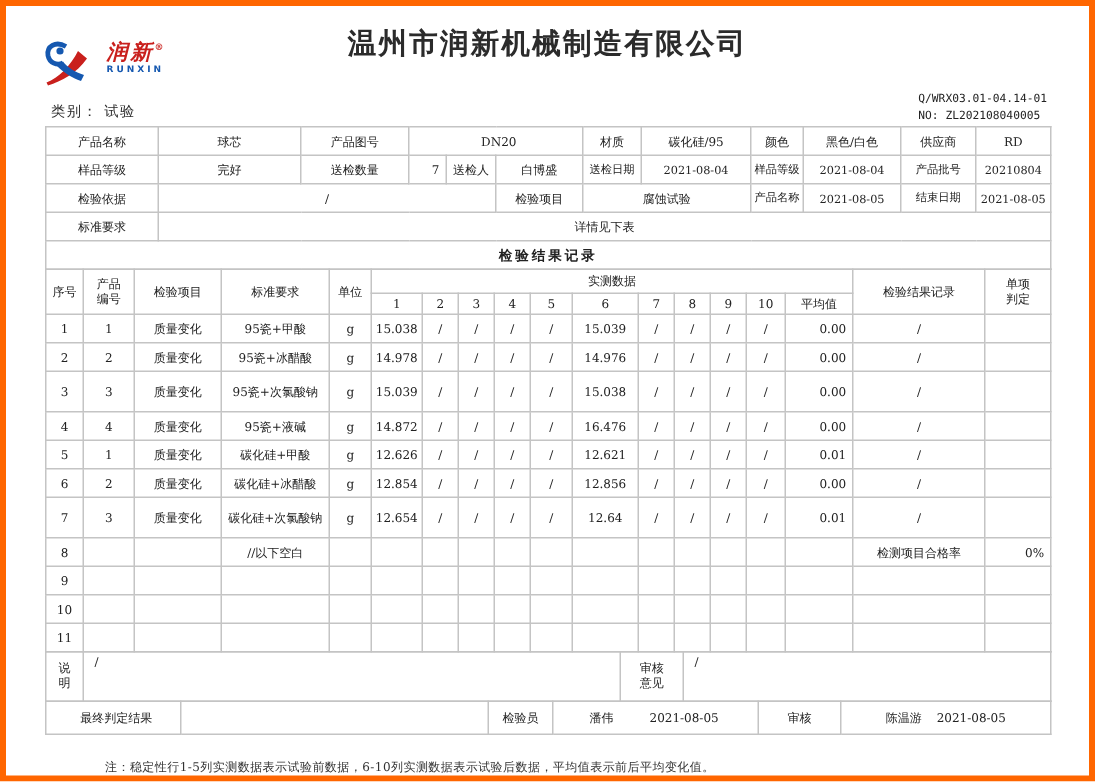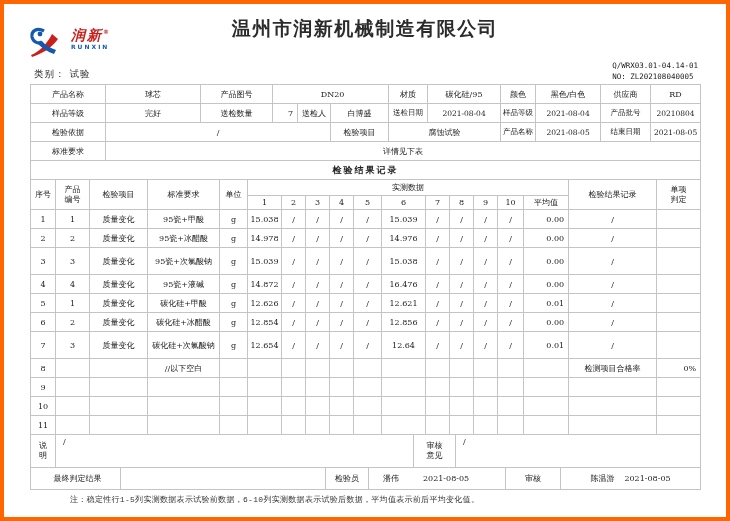--- a/index.html
+++ b/index.html
@@ -33,25 +33,25 @@
   .results tbody tr { height:19px; }
   .results tbody tr.tall { height:27px; }
   .wrap2 { white-space:pre-line; line-height:1.2; }
   .right { text-align:right; padding-right:4px; }
   .left  { text-align:center;  padding-left:5px; }
   .sm { font-size:7.5px; white-space:nowrap; }
   .mt { margin-top:-1px; }
   .note-tbl tr { height:33px; }
   .note-val { text-align:left; vertical-align:top; padding:2px 0 0 7px; }
   .final-tbl tr { height:22px; }
-  .sig-cell { text-align:left; padding-left:14px; }
+  .sig-cell { text-align:left; padding-left:24px; }
   .sig-cell .gap { display:inline-block; width:24px; }
   .sig-center { text-align:center; }
   .sig-center .gap { display:inline-block; width:10px; }
-  .footnote { margin:4px 0 0 66px; font-size:8px; color:#333; letter-spacing:0.3px;font-family:Liberation Mono, monospace; }
+  .footnote { margin:16px 0 0 66px; font-size:8px; color:#333; letter-spacing:0.3px; }
 </style>
 </head>
 <body>
 
 <div class="page">
 
   <div class="hdr">
     <div class="logo">
       <svg width="40" height="32" viewBox="0 0 40 32">
         <path d="M16 5 C9 1 3 5 4 11 C5 16 10 18 14 16" stroke="#1558b0" stroke-width="3.2" fill="none"></path>

